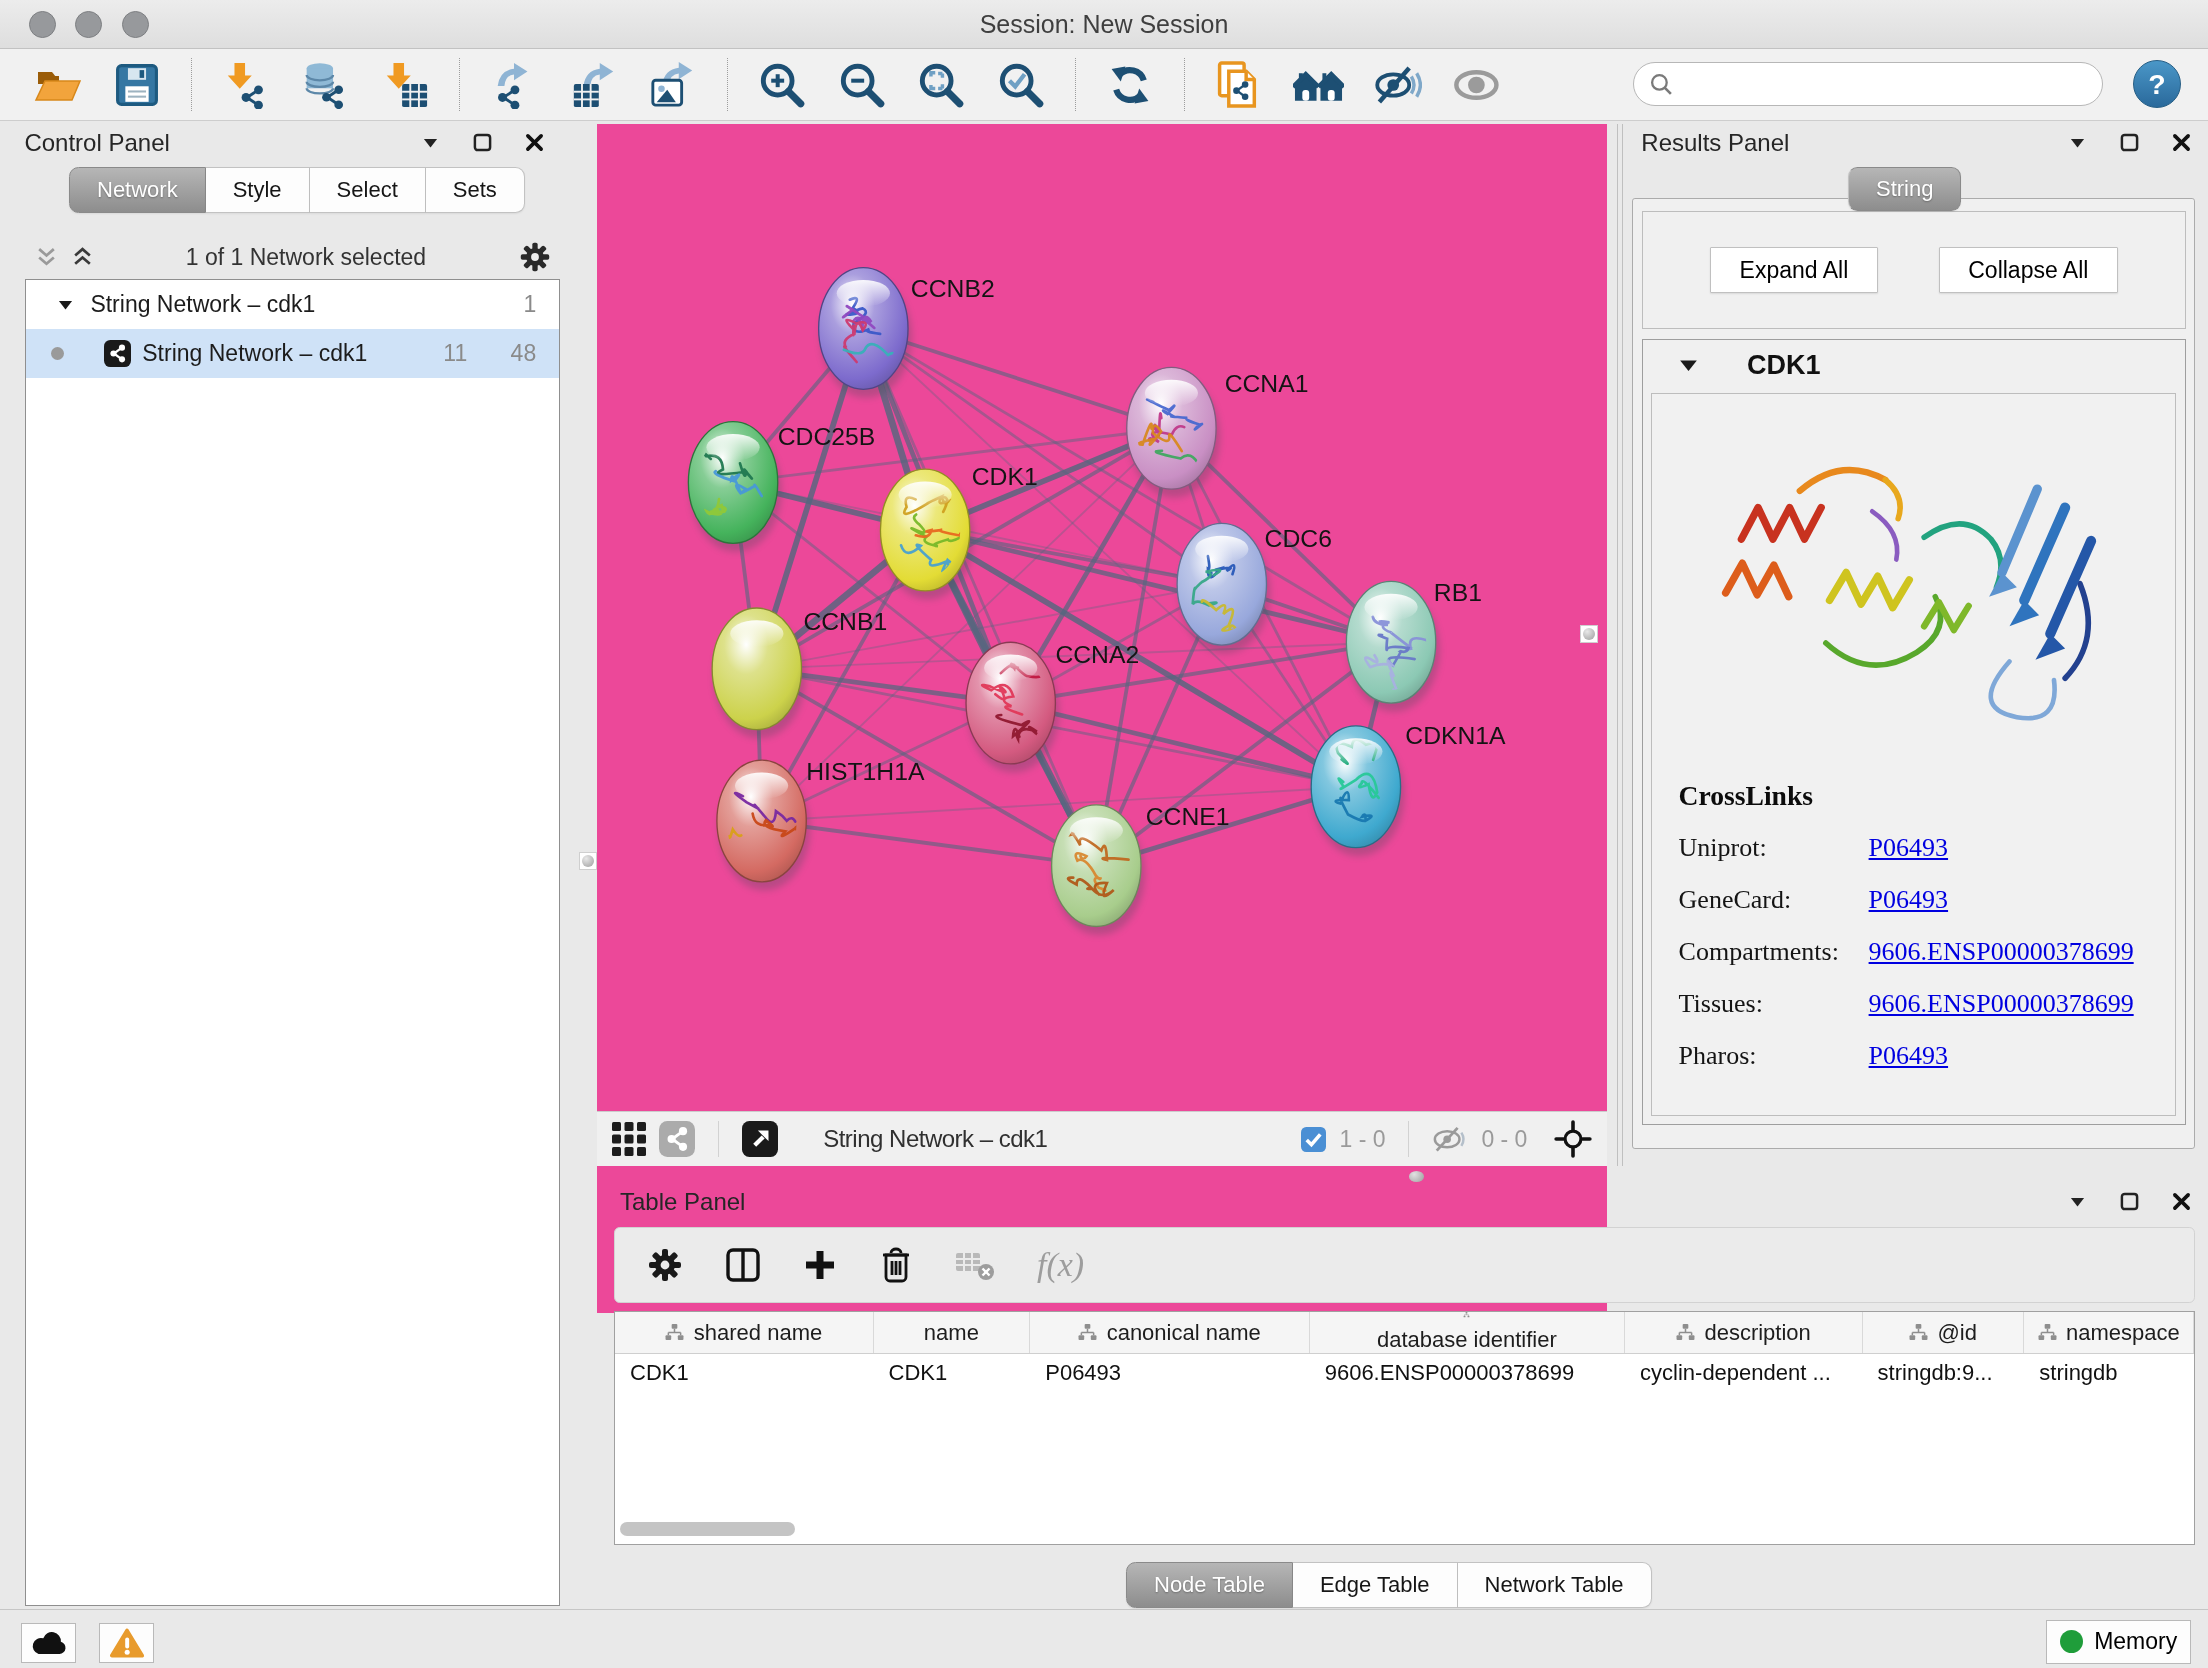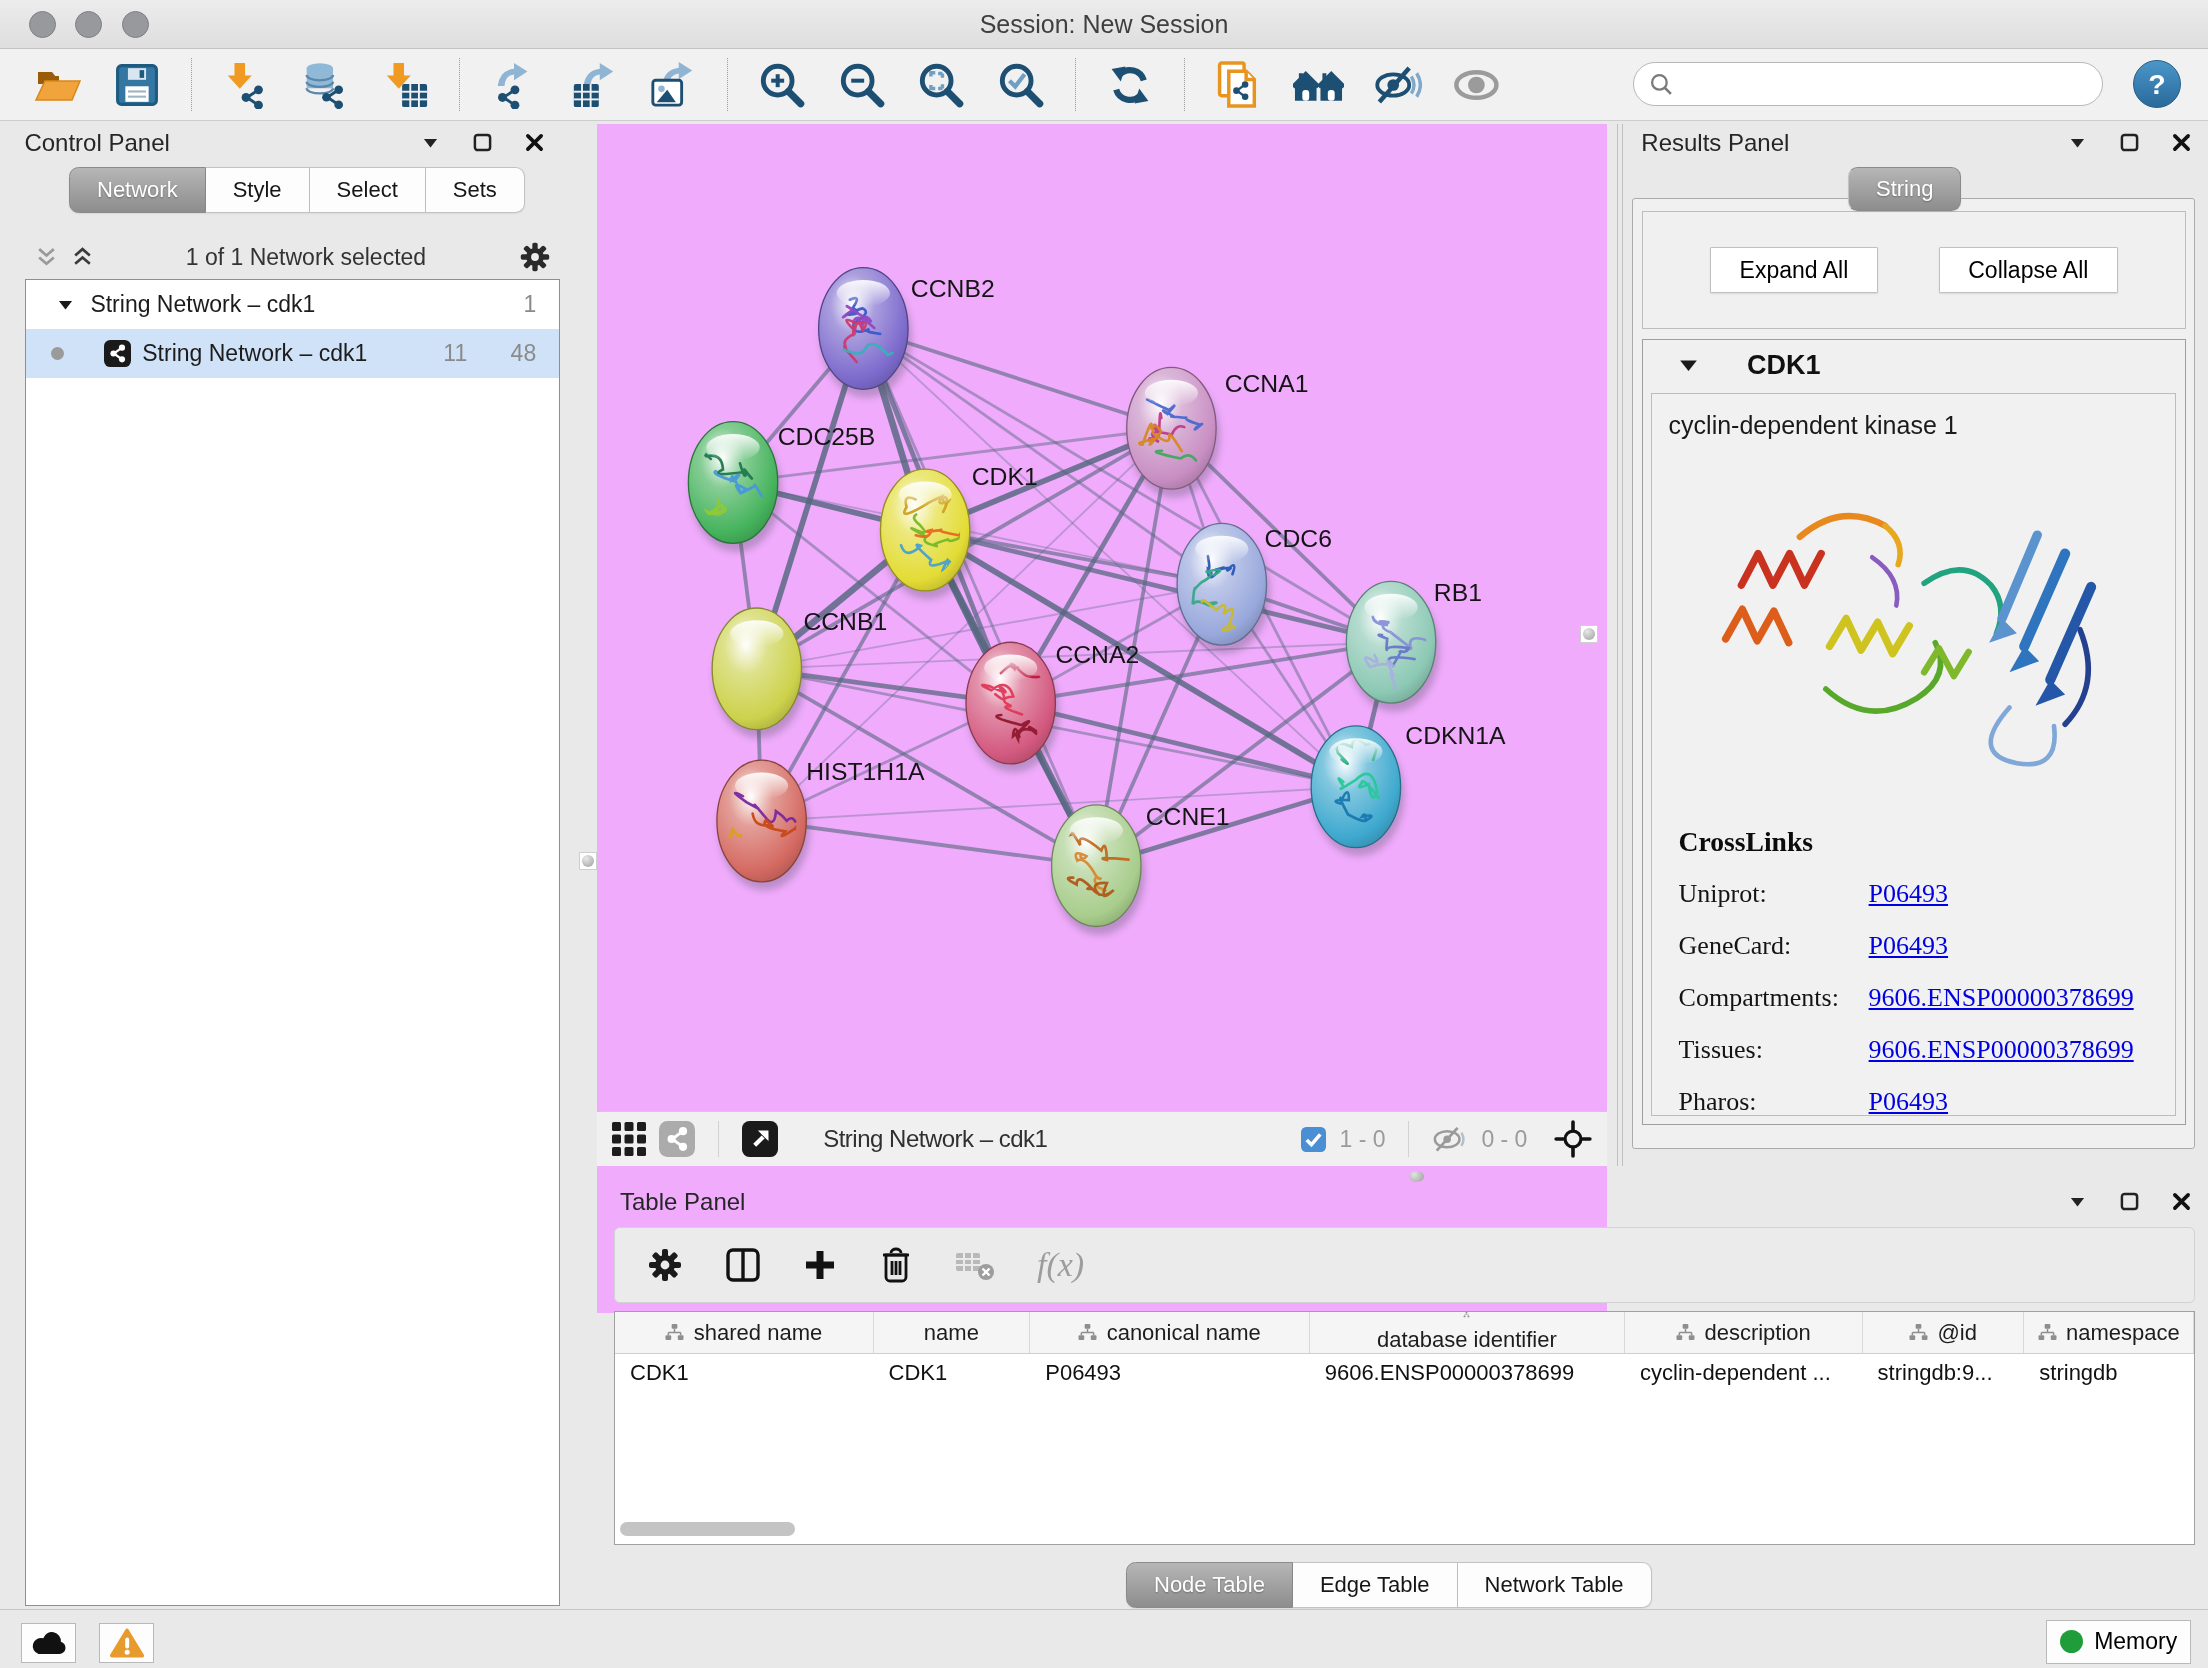--- a/index.html
+++ b/index.html
@@ -37,21 +37,21 @@
 
   
   .treebar{position:absolute;display:flex;align-items:center}
   .treebar .tstat{font-size:23px;color:#333}
   .listbox{position:absolute;background:#fff;border:1.9px solid #8f8f8f}
   .trow{height:49px;display:flex;align-items:center;font-size:23px;gap:11.4px;padding:0 19px;cursor:pointer}
   .trow .cnt{color:#8a8a8a}
   .trow.selrow{background:#cfe2f7}
 
   
-  .netcanvas{position:absolute;left:597px;top:124px;width:1010px;height:1189px;background:#f0abfc}
+  .netcanvas{position:absolute;left:597px;top:124px;width:1010px;height:1189px;background:#ec4899}
   .netbar{position:absolute;left:597px;top:1111px;width:1010px;height:55px;background:#f0f0f0;border-top:1px solid #ccc;display:flex;align-items:center;padding:0 15px;gap:13.3px}
   .netbar .nbtitle{font-size:24px;color:#303030;margin-left:32px;letter-spacing:-0.5px}
   .netbar .nbcnt{font-size:23px;color:#9a9a9a}
   .nbdiv{height:36px;border-left:1px solid #d2d2d2;margin:0 9.5px}
   .nbbtn{background:none;border:none;display:flex;align-items:center;justify-content:center;cursor:pointer}
   .vsplit{position:absolute;left:1617px;top:124px;width:5.7px;height:1042px;border-left:1.9px solid #bfbfbf;border-right:1.9px solid #bfbfbf}
   .handle{position:absolute;width:18px;height:18px;background:#fff;border:1px solid #cfcfcf;display:flex;align-items:center;justify-content:center}
   .handle i{width:12.4px;height:12.4px;border-radius:50%;background:radial-gradient(circle at 35% 30%,#e8e8e8,#9d9d9d)}
   .hoval{position:absolute;width:15px;height:10.5px;border-radius:50%;background:radial-gradient(circle at 35% 30%,#e2e2e2,#9d9d9d)}
 
@@ -766,21 +766,20 @@
   <button class="wbtn">Collapse All</button>
 </div>
 <div class="cdkbox">
   <div class="cdkhead">
     <svg width="19" height="14.3" viewBox="0 0 16 12">
         <polygon points="1,2 15,2 8,11" fill="#1a1a1a"></polygon>
       </svg>
     <span class="ename">CDK1</span>
   </div>
   <div class="cdkcontent">
-    <div class="edesc">cyclin-dependent kinase 1</div>
     <svg width="466" height="371" viewBox="0 0 480 400" style="margin:5.7px auto 0">
       <g fill="none" stroke-linecap="round" stroke-linejoin="round">
         <path d="M55 150 L73 116 L89 150 L107 116 L123 150 L141 116" stroke="#c8321f" stroke-width="8"></path>
         <path d="M38 208 L56 176 L72 210 L90 178 L106 212" stroke="#dd5d1b" stroke-width="8"></path>
         <path d="M118 98 Q162 60 210 86" stroke="#e8891d" stroke-width="7"></path>
         <path d="M210 86 Q232 104 224 128" stroke="#e8a81d" stroke-width="6"></path>
         <path d="M196 120 Q228 142 222 172" stroke="#8a5cc0" stroke-width="5"></path>
         <path d="M150 216 L168 186 L184 220 L202 190 L218 224 L236 194" stroke="#cfc41f" stroke-width="8"></path>
         <path d="M146 262 Q192 304 244 272 Q282 248 264 212" stroke="#58a82c" stroke-width="6"></path>
         <path d="M252 148 Q294 118 324 150 Q342 172 330 202" stroke="#22a37f" stroke-width="6"></path>

